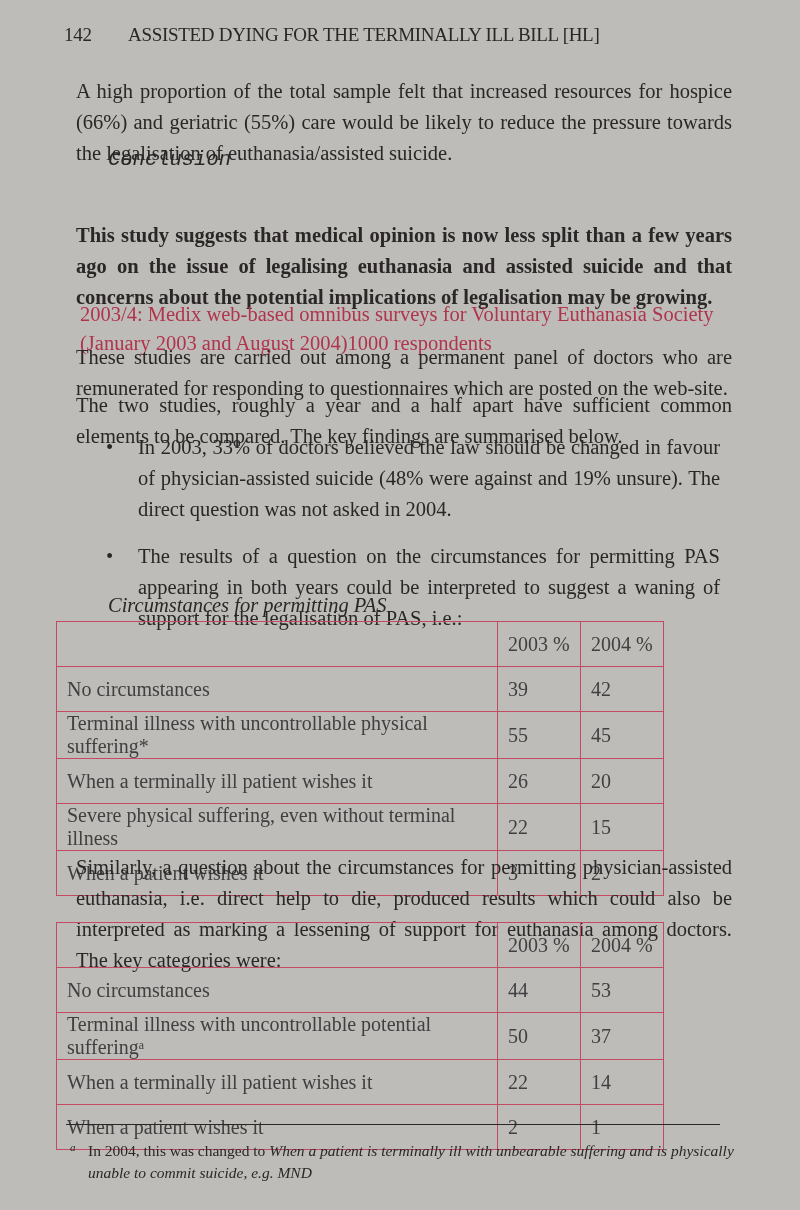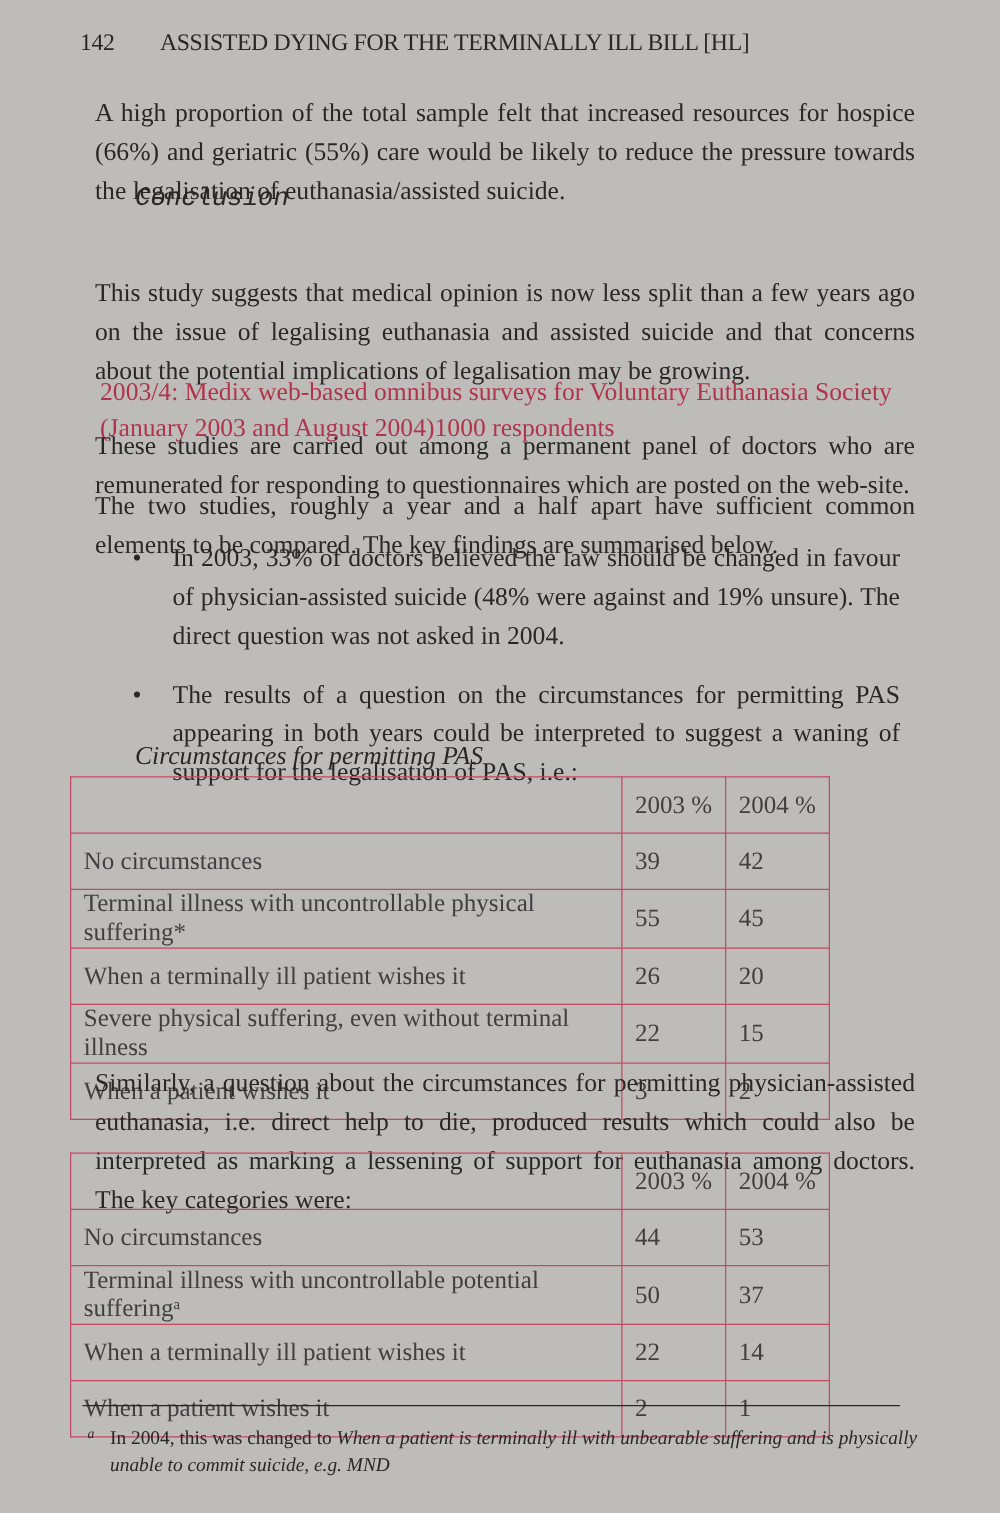--- a/index.html
+++ b/index.html
@@ -32,21 +32,21 @@
 
 <div class="page">
 
   <div class="running-head">
     <span class="num">142</span><span>ASSISTED DYING FOR THE TERMINALLY ILL BILL [HL]</span>
   </div>
 
   <p class="para" style="top:64px;">A high proportion of the total sample felt that increased resources for hospice (66%) and geriatric (55%) care would be likely to reduce the pressure towards the legalisation of euthanasia/assisted suicide.</p>
 
   <p class="italic-heading" style="top:148px;font-family:Liberation Mono, monospace;">Conclusion</p>
-  <p class="para" style="top:208px;">This study suggests that medical opinion is now less split than a few years ago on the issue of legalising euthanasia and assisted suicide and that concerns about the potential implications of legalisation may be growing.</p>
+  <p class="para" style="top:208px;font-weight:bold;">This study suggests that medical opinion is now less split than a few years ago on the issue of legalising euthanasia and assisted suicide and that concerns about the potential implications of legalisation may be growing.</p>
 
   <p class="red-heading" style="top:284px;">2003/4: Medix web-based omnibus surveys for Voluntary Euthanasia Society (January 2003 and August 2004)1000 respondents</p>
 
   <p class="para" style="top:330px;">These studies are carried out among a permanent panel of doctors who are remunerated for responding to questionnaires which are posted on the web-site.</p>
   <p class="para" style="top:378px;">The two studies, roughly a year and a half apart have sufficient common elements to be compared. The key findings are summarised below.</p>
 
   <ul class="bullets" style="top:432px;">
     <li>
       <span class="dot">•</span>
       <span>In 2003, 33% of doctors believed the law should be changed in favour of physician-assisted suicide (48% were against and 19% unsure). The direct question was not asked in 2004.</span>

